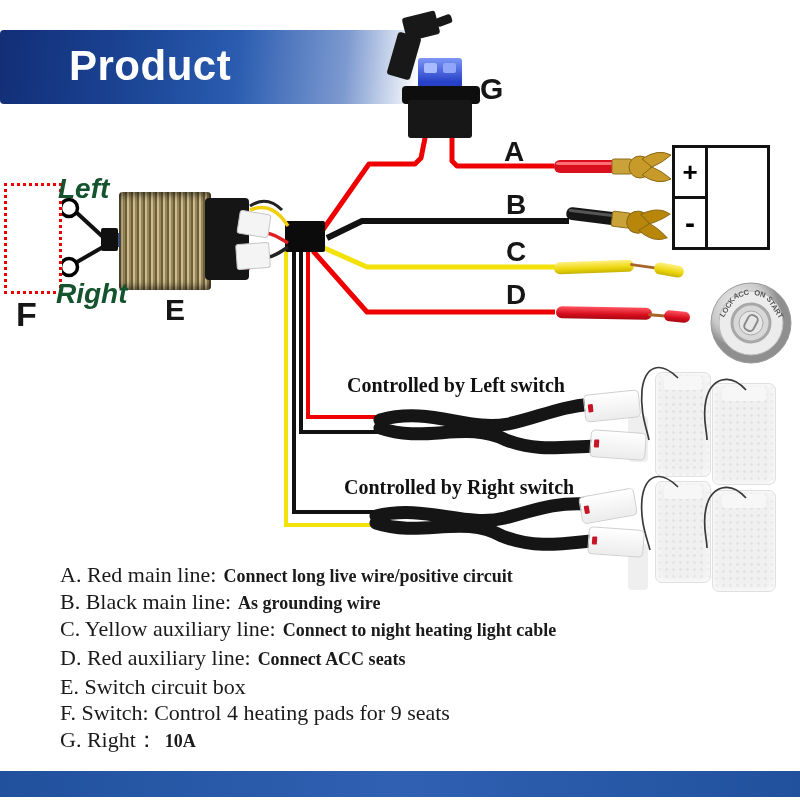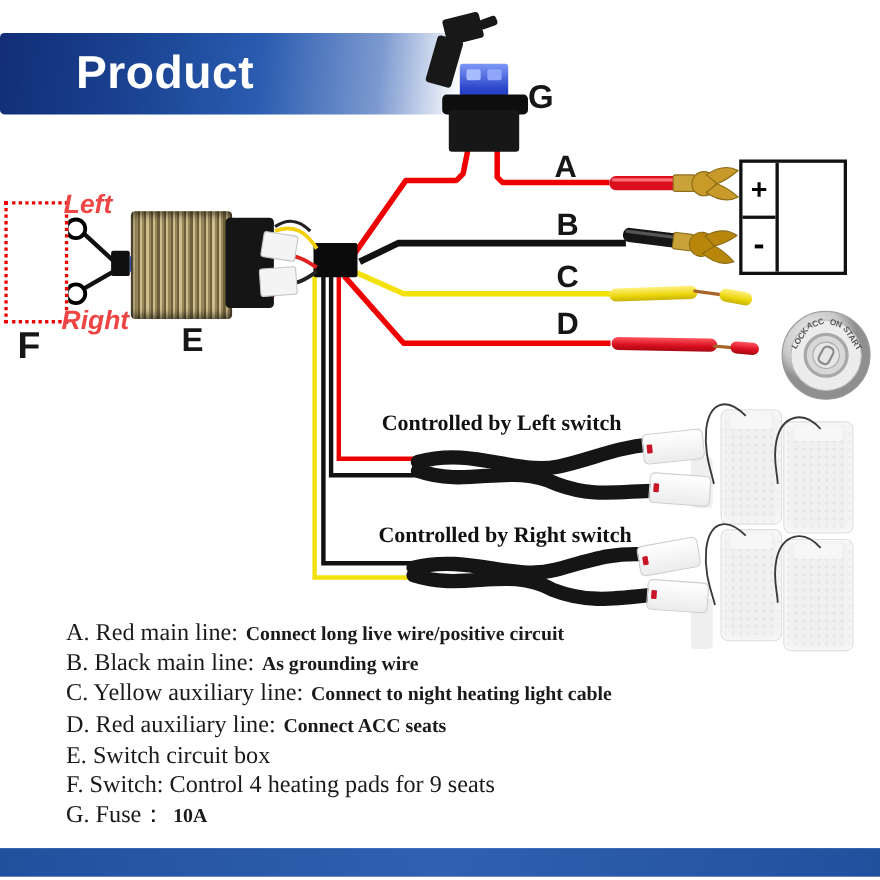--- a/index.html
+++ b/index.html
@@ -60,21 +60,21 @@
     box-shadow:inset 0 0 10px #ffffff;}
   .pad:before{content:"";position:absolute;left:15%;top:3px;width:70%;height:14px;background:#f7f7f7;border-radius:3px;}
   .pad-ghost{background:#ececec;border-radius:4px;opacity:.85;}
 
   
   .caption{font-family:"Liberation Serif",serif;font-weight:700;font-size:20px;color:#111;}
   .lg-row{position:absolute;left:60px;white-space:nowrap;color:#1a1a1a;}
   .lg-label{font-family:"Liberation Serif",serif;font-size:22px;}
   .lg-desc{font-family:"Liberation Serif",serif;font-size:18px;font-weight:700;margin-left:7px;}
 
-  .lr{font-style:italic;font-weight:800;font-size:24px;color:#ef4444;}
+  .lr{font-style:italic;font-weight:800;font-size:28px;color:#14532d;}
   .ign-t{font-size:7.5px;font-weight:700;fill:#555;}
   svg{display:block;}
 </style>
 </head>
 <body>
 
 <div id="stage">
 
   <div class="abs z1 pad-ghost" style="left:628px;top:416px;width:20px;height:46px;"></div>
   <div class="abs z1 pad-ghost" style="left:628px;top:544px;width:20px;height:46px;"></div>
@@ -237,16 +237,16 @@
   <div class="lg-row z4" style="top:645px;">
     <span class="lg-label">D. Red auxiliary line:</span><span class="lg-desc">Connect ACC seats</span>
   </div>
   <div class="lg-row z4" style="top:674px;">
     <span class="lg-label">E. Switch circuit box</span><span class="lg-desc"></span>
   </div>
   <div class="lg-row z4" style="top:700px;">
     <span class="lg-label">F. Switch: Control 4 heating pads for 9 seats</span><span class="lg-desc"></span>
   </div>
   <div class="lg-row z4" style="top:725px;">
-    <span class="lg-label">G. Fuse：</span><span class="lg-desc">10A</span>
+    <span class="lg-label">G. Right：</span><span class="lg-desc">10A</span>
   </div>
 
 </div>
 
 </body></html>

